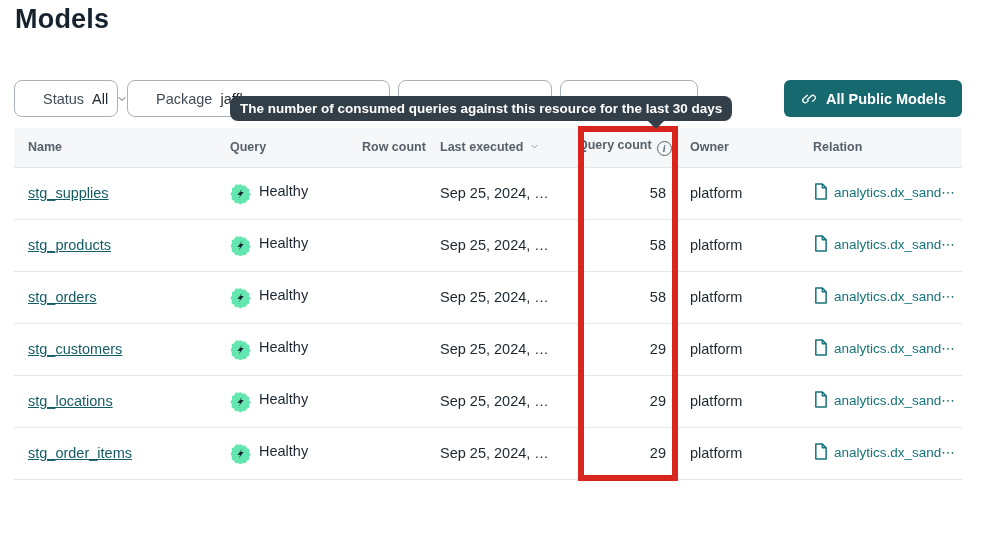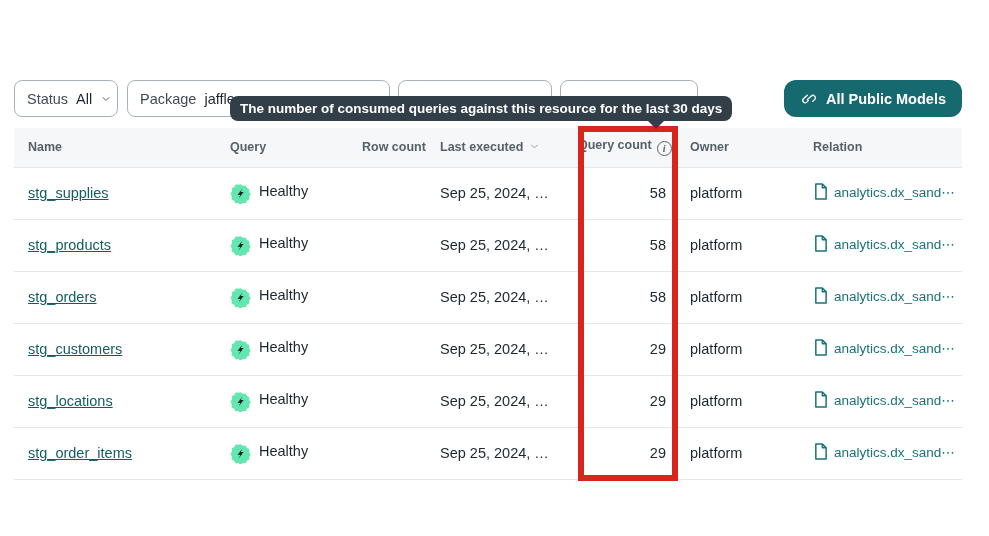--- a/index.html
+++ b/index.html
@@ -5,28 +5,28 @@
   * { margin:0; padding:0; box-sizing:border-box; }
   html,body { background:#ffffff; }
   body { font-family:"Liberation Sans","DejaVu Sans",sans-serif; color:#1c2730; }
   .page { position:relative; width:989px; height:536px; background:#fff; overflow:hidden; }
 
   .page-title { position:absolute; top:4px; left:15px; font-size:27px; font-weight:600; color:#16232e; letter-spacing:.2px; }
 
   
   .filter-bar { position:absolute; top:80px; left:14px; width:948px; height:37px; }
   .filter-box { position:absolute; top:0; height:37px; border:1px solid #a9b2ba; border-radius:8px; background:#fff;
-    display:flex; align-items:center; gap:8px; padding:0 12px; font-size:14.5px; color:#2a3440; cursor:pointer; }
+    display:flex; align-items:center; gap:8px; padding:0 28px; font-size:14.5px; color:#2a3440; cursor:pointer; }
   .filter-box .flabel { color:#414b55; }
   .filter-box .fvalue { color:#1c2730; }
   .filter-box .spacer { flex:1; }
   .chev { width:12px; height:12px; flex:0 0 auto; }
   .chev polyline { fill:none; stroke:#57616b; stroke-width:2; stroke-linecap:round; stroke-linejoin:round; }
 
-  .btn-public { position:absolute; top:0; right:0; height:37px; background:#15696f; color:#fff; border:none; border-radius:12px;
+  .btn-public { position:absolute; top:0; right:0; height:37px; background:#15696f; color:#fff; border:none; border-radius:6px;
     display:flex; align-items:center; gap:9px; padding:0 16px; font-size:14.5px; font-weight:700; cursor:pointer;
     font-family:"Liberation Sans","DejaVu Sans",sans-serif; }
   .link-icon { width:17px; height:17px; }
   .link-icon path { fill:none; stroke:#ffffff; stroke-width:1.8; stroke-linecap:round; }
 
   
   .models-table { position:absolute; top:128px; left:14px; width:948px; border-collapse:collapse; table-layout:fixed; }
   .models-table thead tr { background:#f5f7f8; height:39px; }
   .models-table th { font-size:12.5px; font-weight:700; color:#57616b; text-align:left; border-bottom:1px solid #e3e7ea; white-space:nowrap; }
   .models-table td { height:52px; border-bottom:1px solid #e3e7ea; font-size:14.5px; color:#1c2730; white-space:nowrap; overflow:hidden; }
@@ -54,20 +54,21 @@
   .tooltip { position:absolute; top:96px; left:230px; height:25px; line-height:25px; padding:0 10px; background:#323e48;
     color:#fff; font-size:13.5px; font-weight:700; border-radius:8px; white-space:nowrap; z-index:30; }
   .tooltip::after { content:""; position:absolute; left:417px; bottom:-8px; border:9px solid transparent; border-top-color:#323e48; border-bottom:none; }
   .highlight-box { position:absolute; left:578px; top:126px; width:100px; height:355px; border:6px solid #d8251d; z-index:20; pointer-events:none; }
 </style>
 </head>
 <body>
 
 <div class="page">
 
+  <h1 class="page-title">Models</h1>
 
   <div class="filter-bar">
     <div class="filter-box" style="left:0; width:104px;">
       <span class="flabel">Status</span>
       <span class="fvalue">All</span>
       <svg class="chev" viewBox="0 0 24 24">
           <polyline points="6,9 12,15 18,9"></polyline>
         </svg>
     </div>
     <div class="filter-box" style="left:113px; width:263px;">

